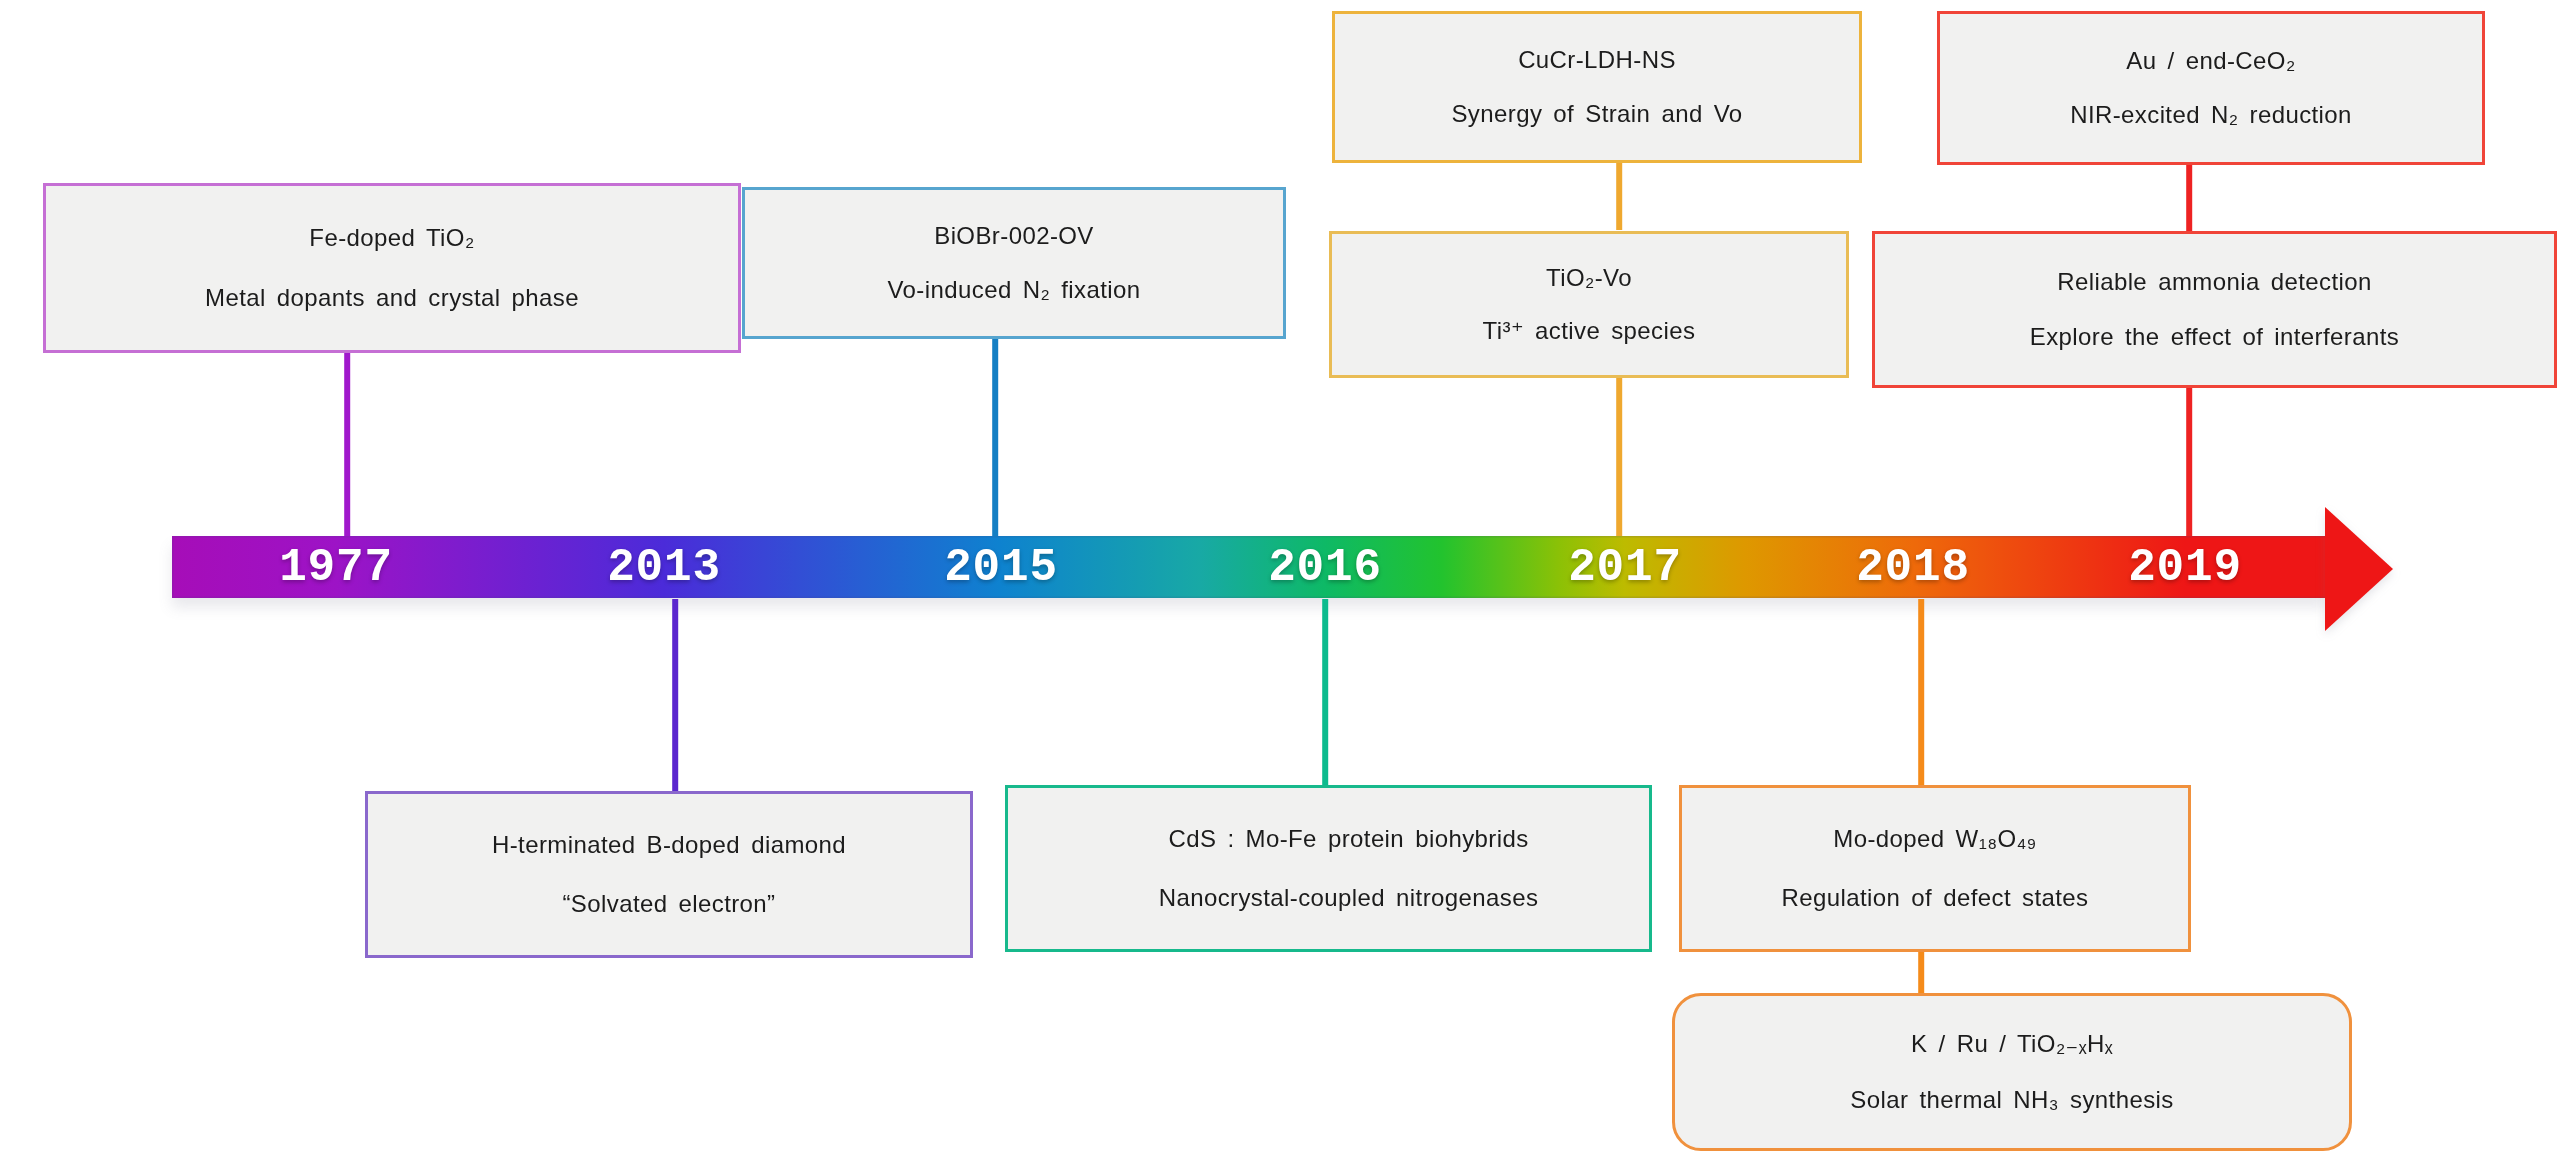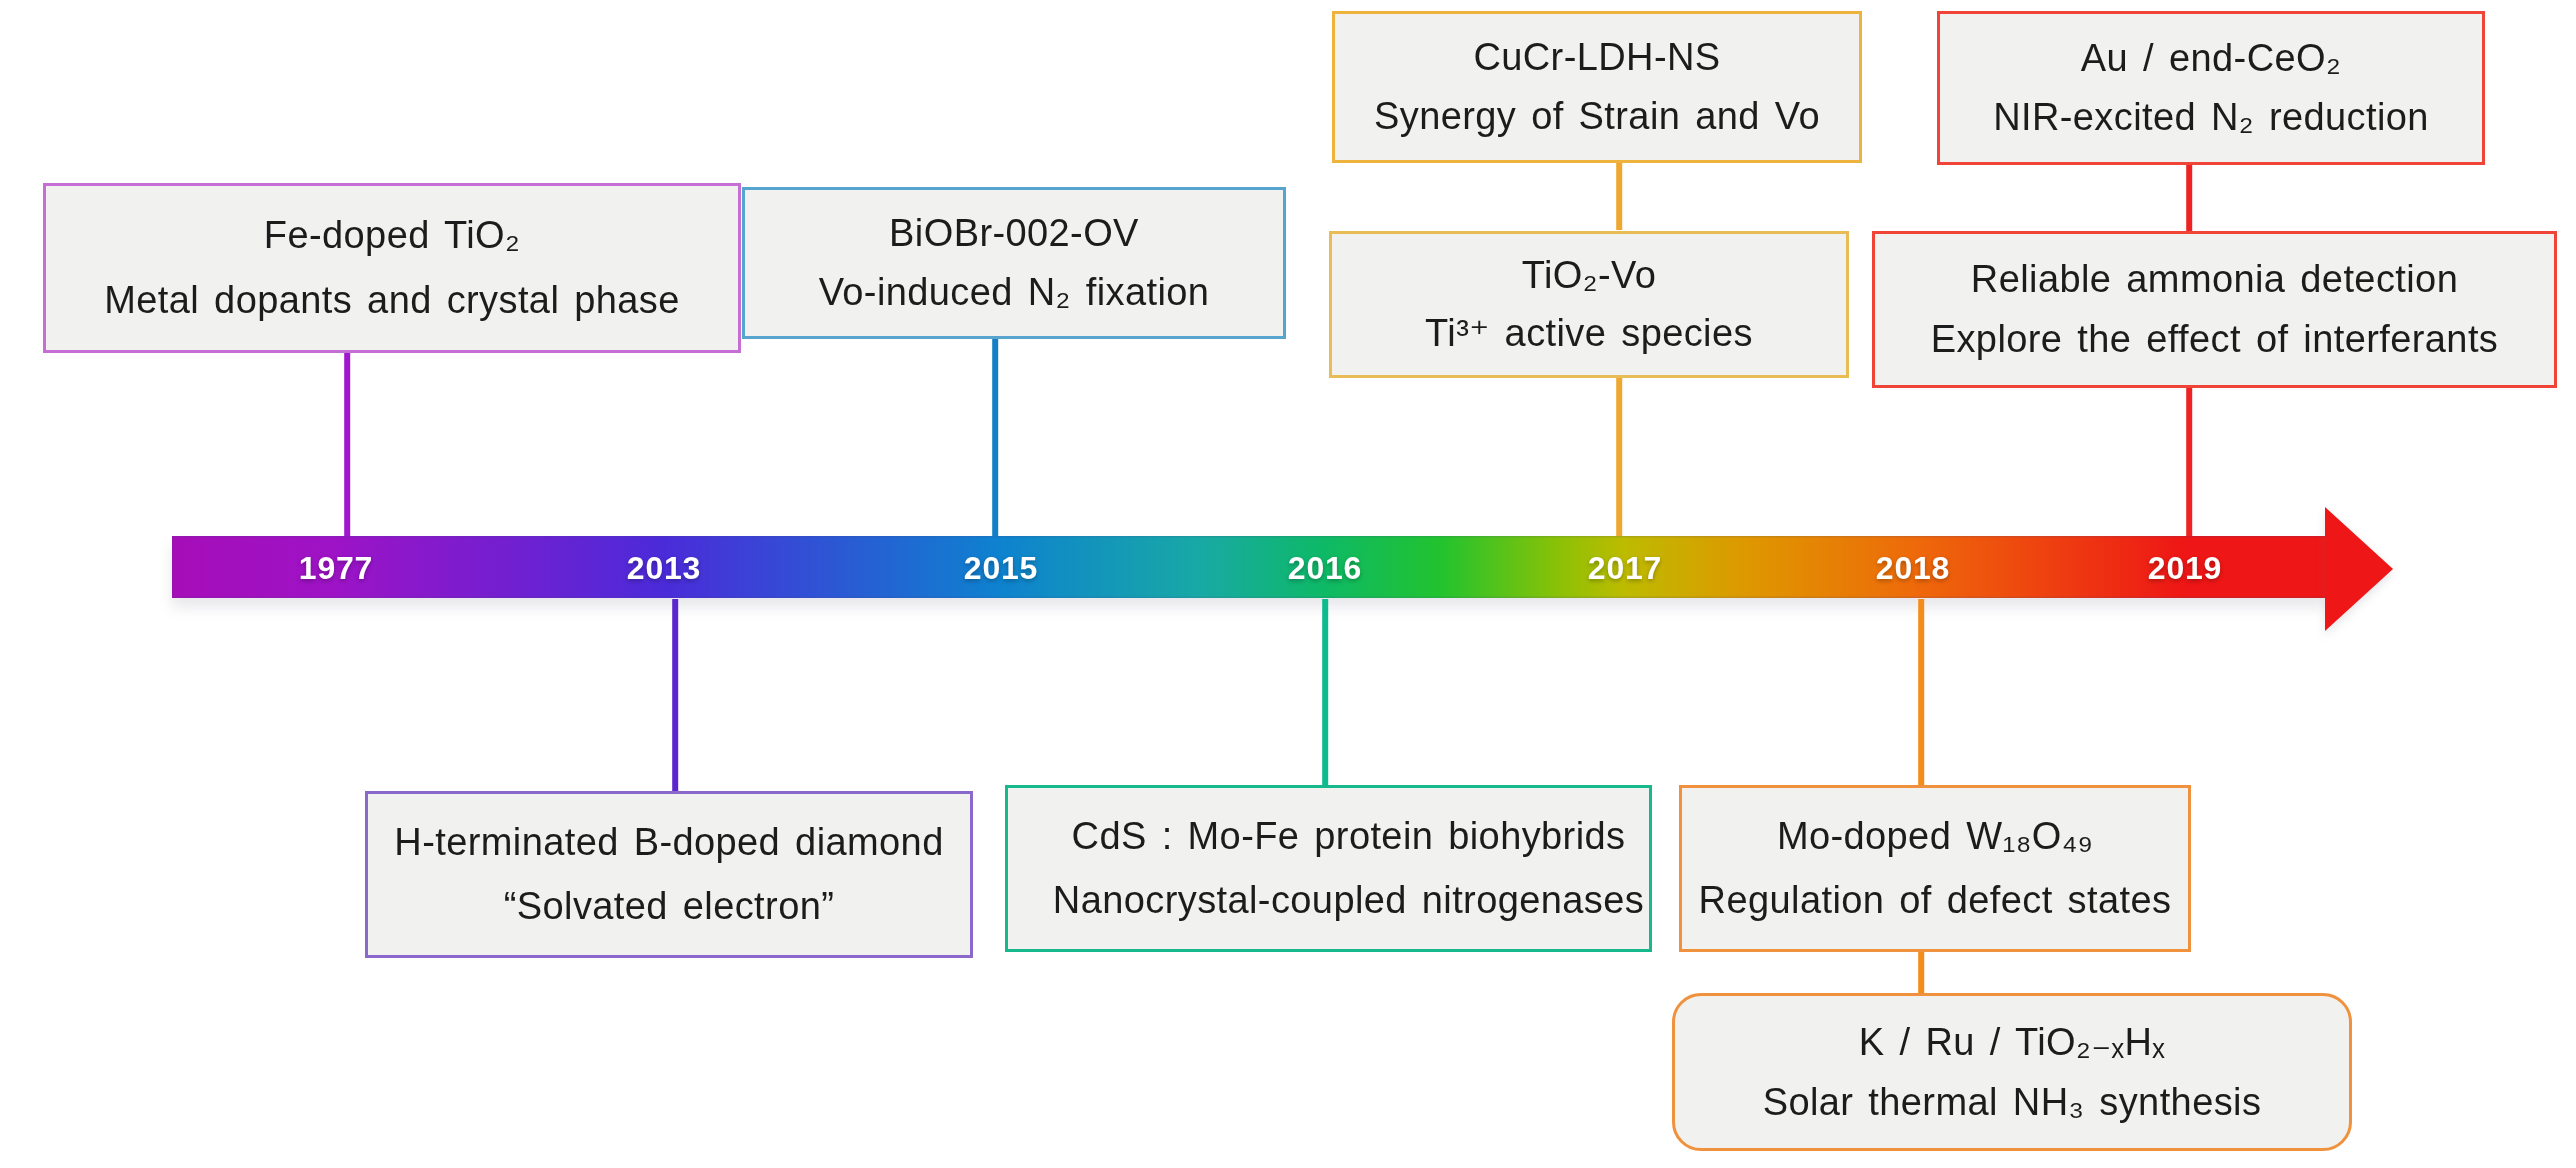--- a/index.html
+++ b/index.html
@@ -11,28 +11,28 @@
     box-shadow:0 9.6px 13px rgba(110,110,135,0.16), inset 0 0 0 1.6px rgba(70,70,130,0.15);
   }
   .arrowhead{
     position:absolute;left:2325px;top:507px;width:0;height:0;
     border-top:62px solid transparent;border-bottom:62px solid transparent;
     border-left:68px solid #EE1616;
     filter:drop-shadow(0 4.8px 4.8px rgba(110,110,135,0.18));
   }
   .year{
     position:absolute;top:568px;transform:translate(-50%,-50%);
-    color:#ffffff;font-weight:bold;font-size:32px;letter-spacing:0.8px;
-    text-shadow:0 2.4px 4px rgba(0,0,0,0.28);white-space:nowrap;
+    color:#ffffff;font-weight:bold;font-size:46px;letter-spacing:0.8px;
+    text-shadow:0 2.4px 4px rgba(0,0,0,0.28);white-space:nowrap;font-family:Liberation Mono, monospace;
   }
   .connector{position:absolute;width:5.6px;transform:translateX(-50%);}
   .event-box{
     position:absolute;box-sizing:border-box;background:#F1F1F0;border:3.2px solid #999;
     display:flex;flex-direction:column;justify-content:space-evenly;align-items:center;
-    text-align:center;color:#1C1C1C;font-size:38px;word-spacing:4px;letter-spacing:0.4px;
+    text-align:center;color:#1C1C1C;font-size:24px;word-spacing:4px;letter-spacing:0.4px;
     padding:6.4px 8px;
   }
   .event-box div{white-space:nowrap;}
 </style>
 </head>
 <body>
 
 <div class="canvas">
 
   <div class="bar" style="background: linear-gradient(to right, rgb(166, 13, 184) 0%, rgb(157, 19, 198) 7.6%, rgb(75, 43, 217) 22.8%, rgb(14, 130, 207) 38.4%, rgb(24, 169, 165) 47.7%, rgb(14, 185, 102) 53.5%, rgb(34, 195, 46) 58.9%, rgb(140, 193, 6) 64.4%, rgb(189, 187, 0) 67.4%, rgb(222, 152, 0) 73%, rgb(238, 106, 10) 80.8%, rgb(238, 22, 22) 93.4%, rgb(238, 22, 22) 100%);"></div>

